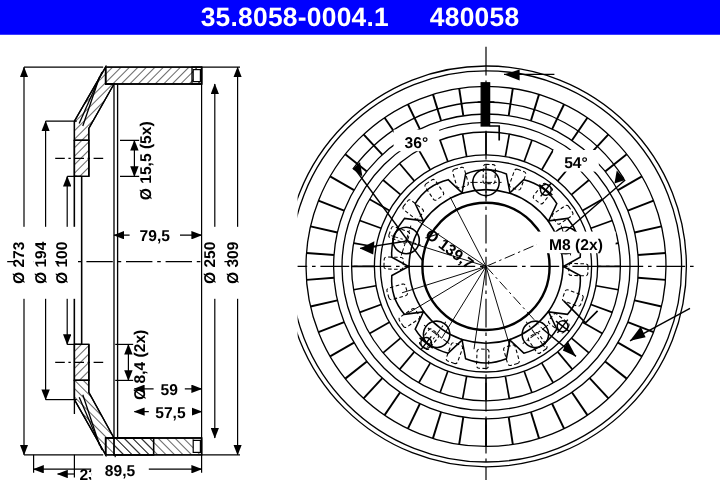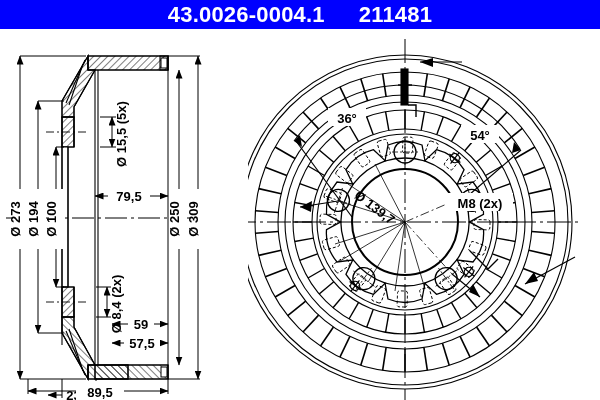--- a/index.html
+++ b/index.html
@@ -55,22 +55,22 @@
     font-weight: bold;
     fill: #000000;
   }
 </style>
 </head>
 <body>
 
 <div id="page">
 
   <div id="header-bar">
-    <span class="htext">43.0026-0004.1</span>
-    <span class="htext">211481</span>
+    <span class="htext">35.8058-0004.1</span>
+    <span class="htext">480058</span>
   </div>
 
   <div id="drawing">
     <svg width="600" height="371" viewBox="0 0 600 371" xmlns="http://www.w3.org/2000/svg">
       <defs>
         <marker id="ar" markerWidth="9" markerHeight="7" refX="8.5" refY="3.5" orient="auto" markerUnits="userSpaceOnUse">
           <path d="M0,0 L9,3.5 L0,7 z" fill="#000"></path>
         </marker>
         <marker id="arS" markerWidth="9" markerHeight="7" refX="0.5" refY="3.5" orient="auto" markerUnits="userSpaceOnUse">
           <path d="M9,0 L0,3.5 L9,7 z" fill="#000"></path>

